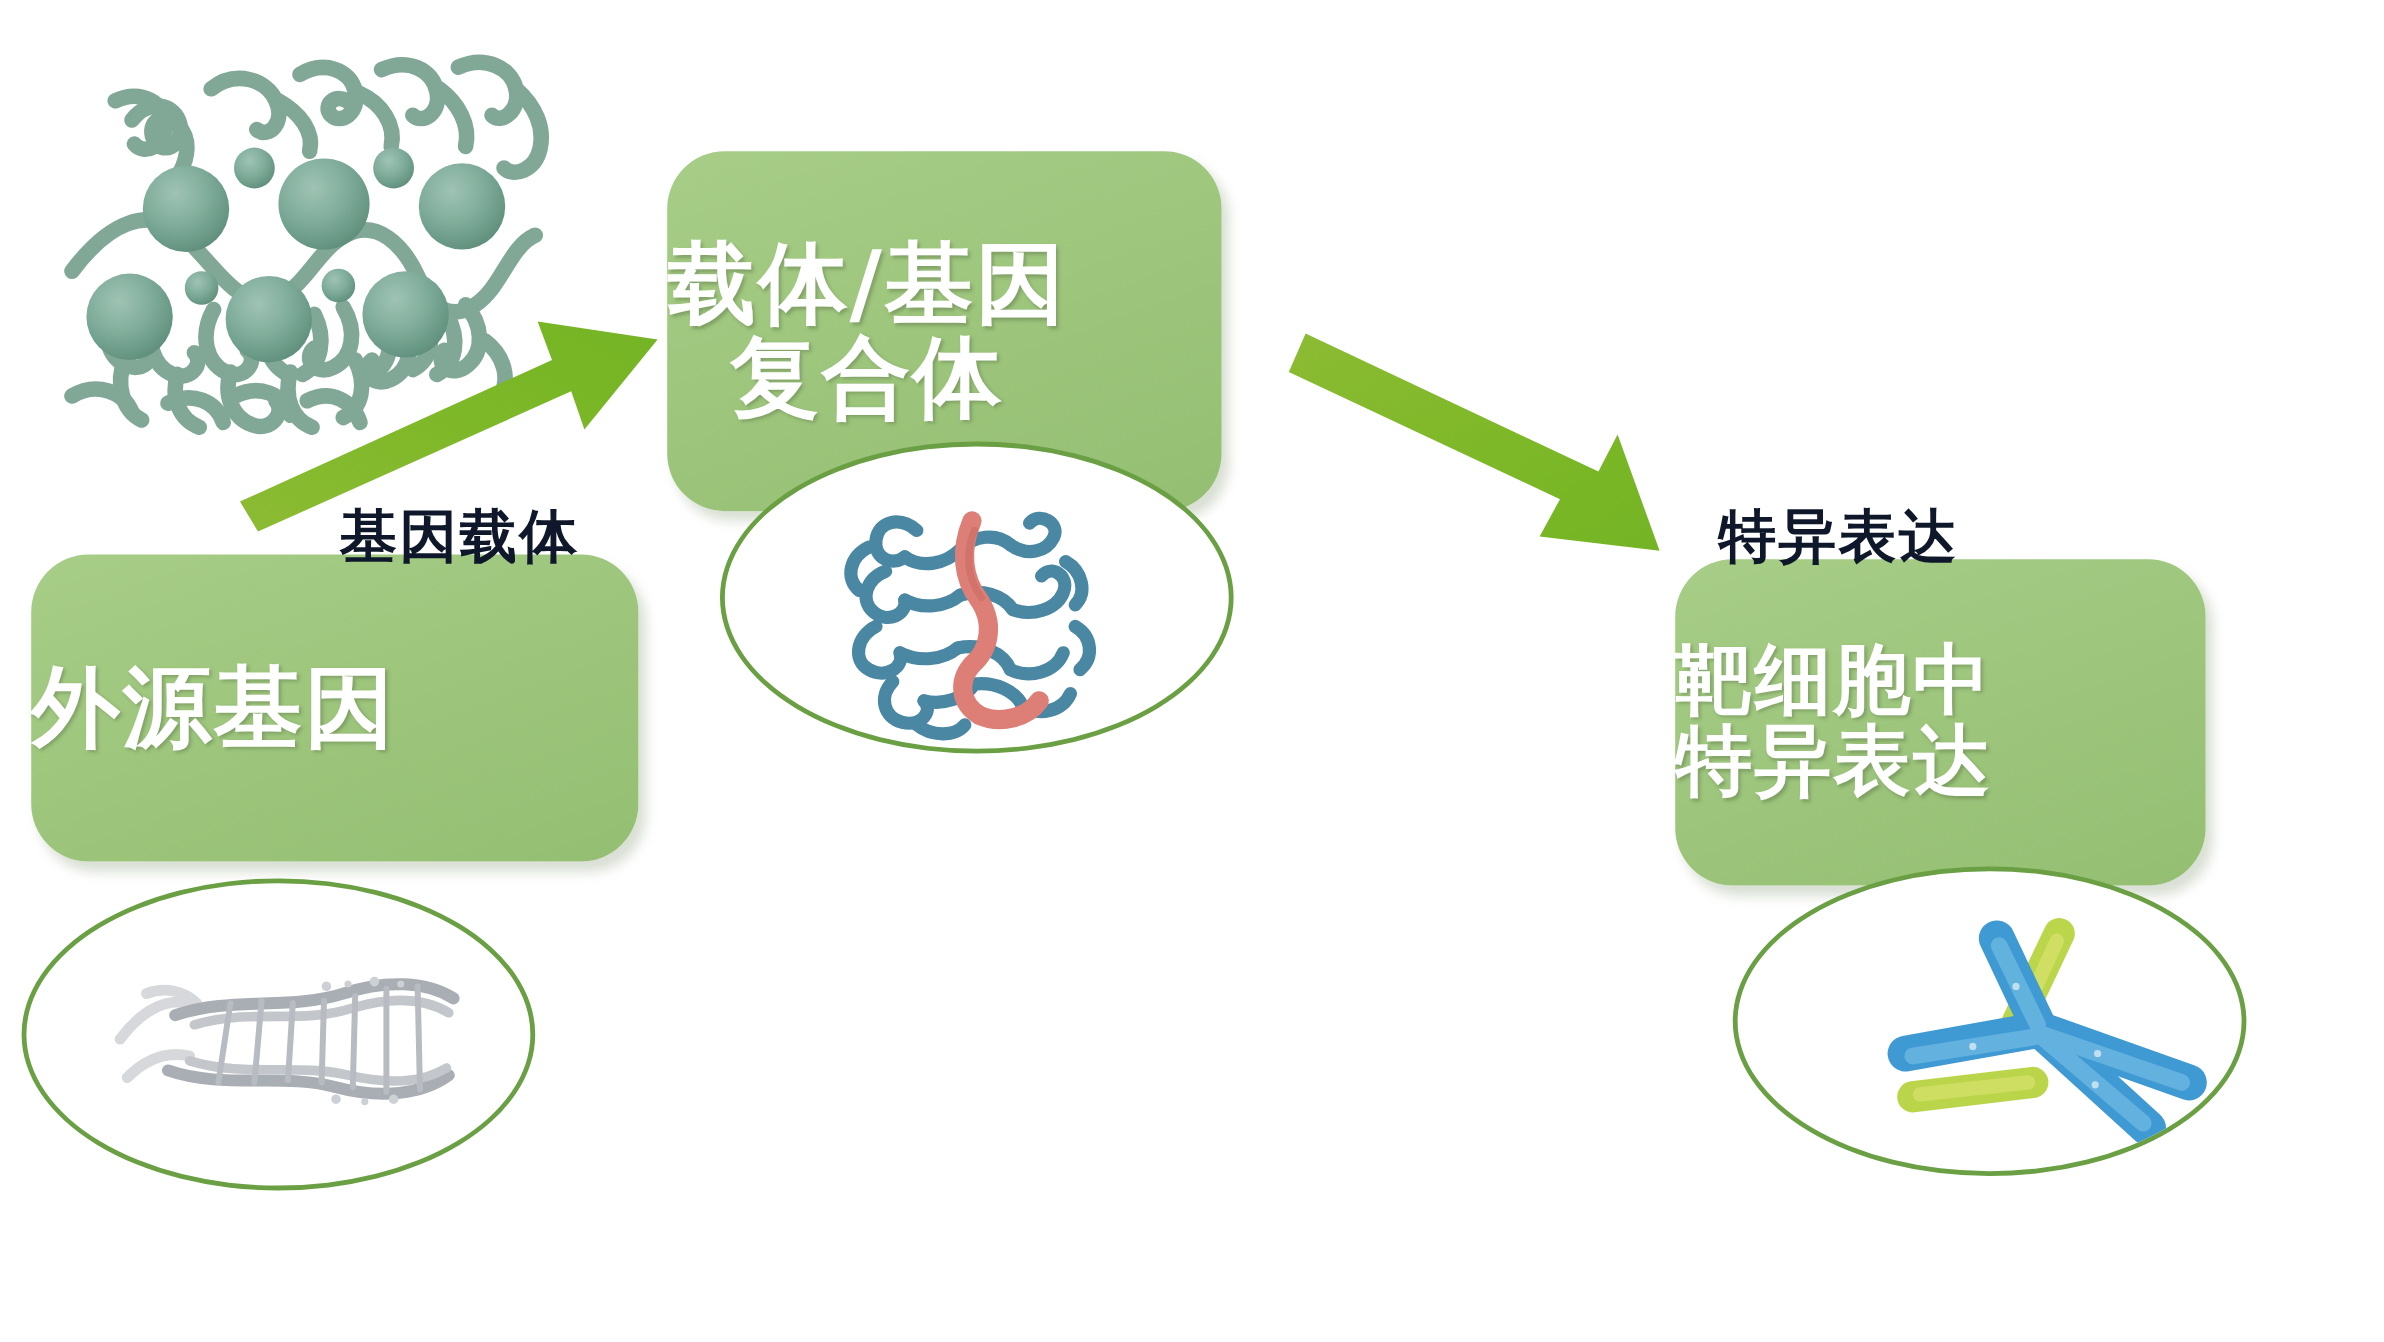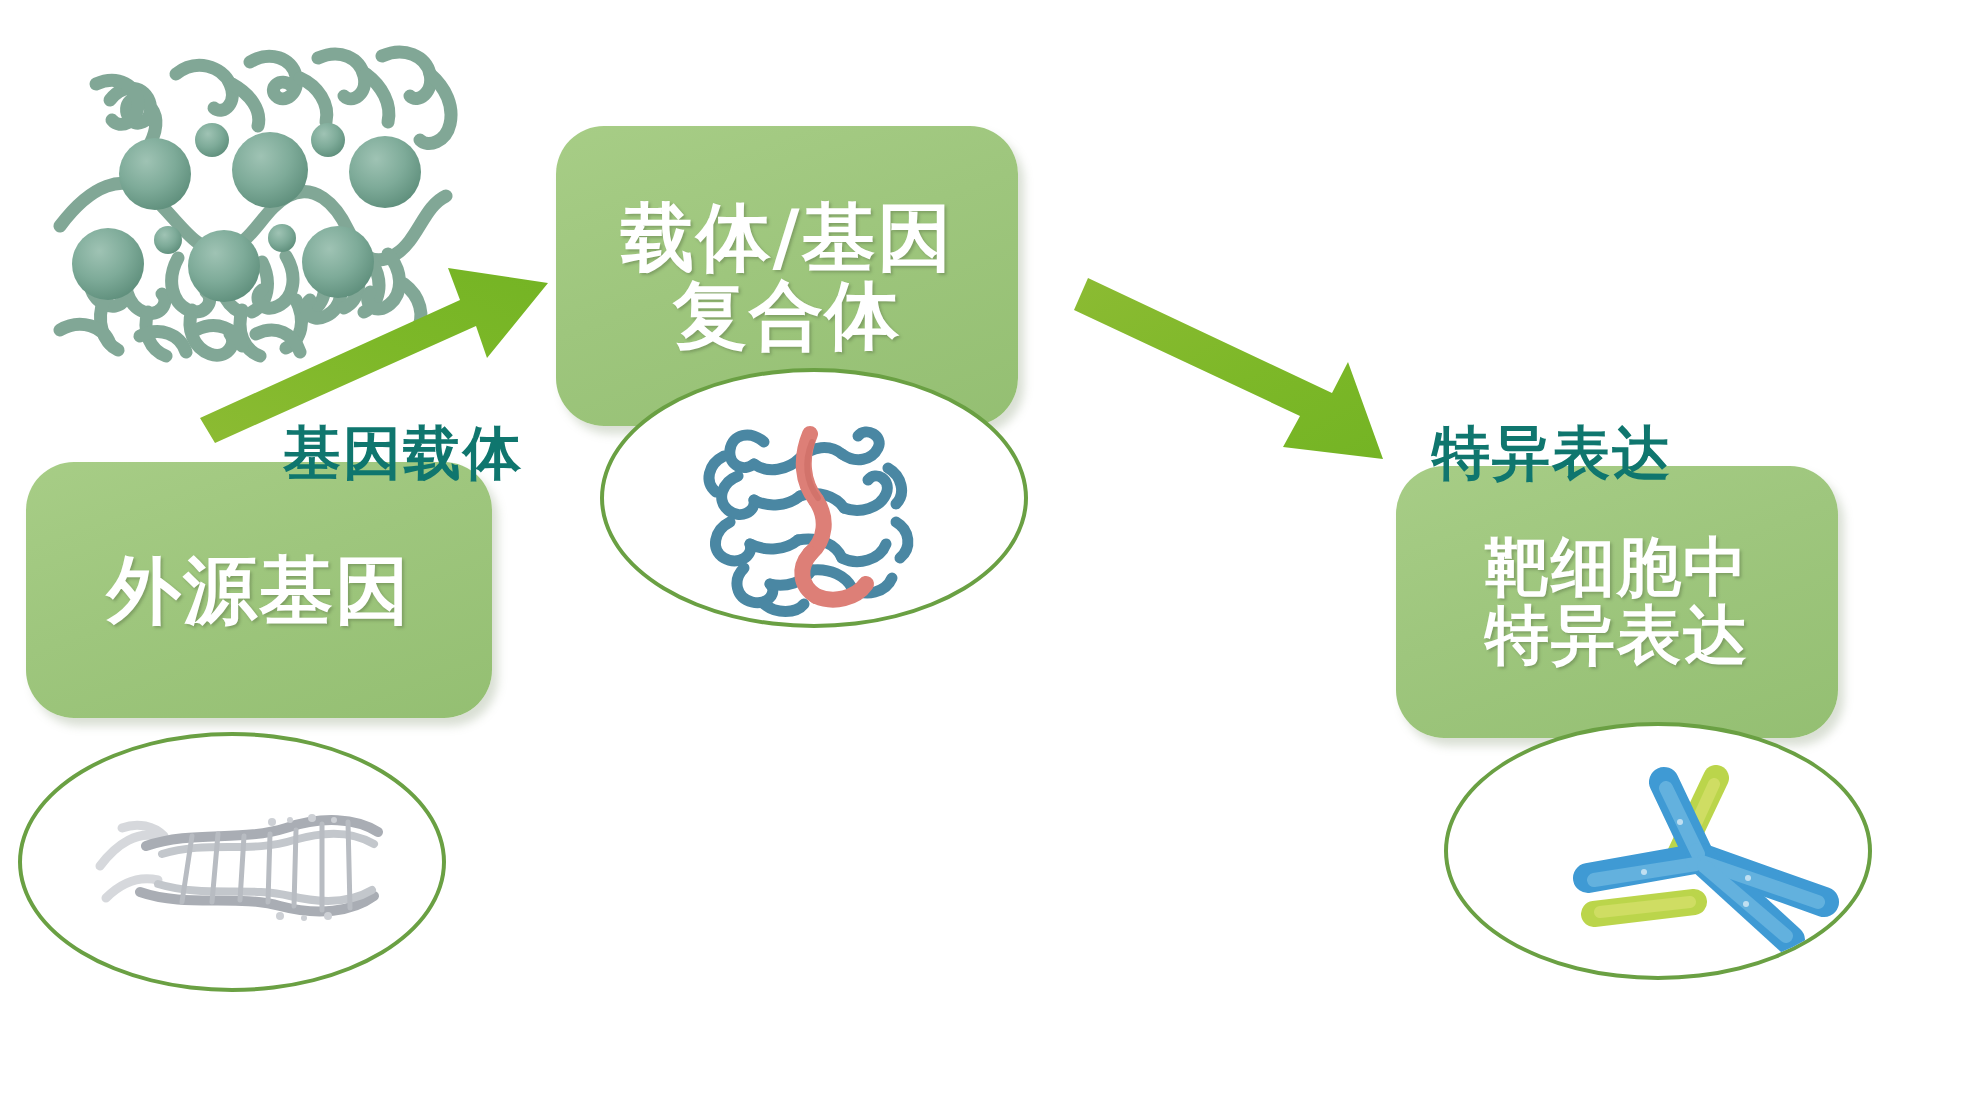--- a/index.html
+++ b/index.html
@@ -10,38 +10,38 @@
     background:#ffffff;
   }
   .stage{position:absolute;left:0;top:0;width:1987px;height:1118px;}
 
   
   .gbox{
     position:absolute;
     border-radius:48px;
     background:linear-gradient(160deg,#a7cd86 0%,#9ec67d 45%,#94bf72 100%);
     box-shadow:6px 8px 10px rgba(120,140,100,.28);
-    display:flex;align-items:center;justify-content:center;
+    display:flex;align-items:center;
     text-align:center;
     z-index:4;
   }
   .gbox .btxt{
     color:#ffffff;
     font-weight:700;
     line-height:1.06;
     letter-spacing:2px;
     text-shadow:2px 2px 3px rgba(90,115,70,.45);
     white-space:pre-line;
     font-family:"DejaVu Sans","Liberation Sans",sans-serif;
   }
 
   #box-center{left:556px;top:126px;width:462px;height:300px;}
   #box-center .btxt{font-size:74px;}
 
-  #box-source{left:26px;top:462px;width:466px;height:256px;}
+  #box-source{left:26px;top:462px;width:506px;height:256px;}
   #box-source .btxt{font-size:74px;}
 
   #box-target{left:1396px;top:466px;width:442px;height:272px;}
   #box-target .btxt{font-size:64px;}
 
   
   .ellipse{
     position:absolute;
     background:#ffffff;
     border:4px solid #6aa043;
@@ -51,23 +51,23 @@
   }
   #ell-center{left:600px;top:368px;width:420px;height:252px;}
   #ell-source{left:18px;top:732px;width:420px;height:252px;}
   #ell-target{left:1444px;top:722px;width:420px;height:250px;}
 
   .ell-art{position:absolute;left:0;top:0;width:100%;height:100%;}
 
   
   .arrowlabel{
     position:absolute;
-    color:#0f766e;
+    color:#0f172a;
     font-weight:700;
-    font-size:58px;
+    font-size:48px;
     letter-spacing:2px;
     z-index:9;
     white-space:nowrap;
     font-family:Liberation Sans, sans-serif;
   }
   #lbl-left{left:283px;top:415px;}
   #lbl-right{left:1432px;top:415px;}
 
   
   .svg-layer{position:absolute;left:0;top:0;width:1987px;height:1118px;pointer-events:none;}

